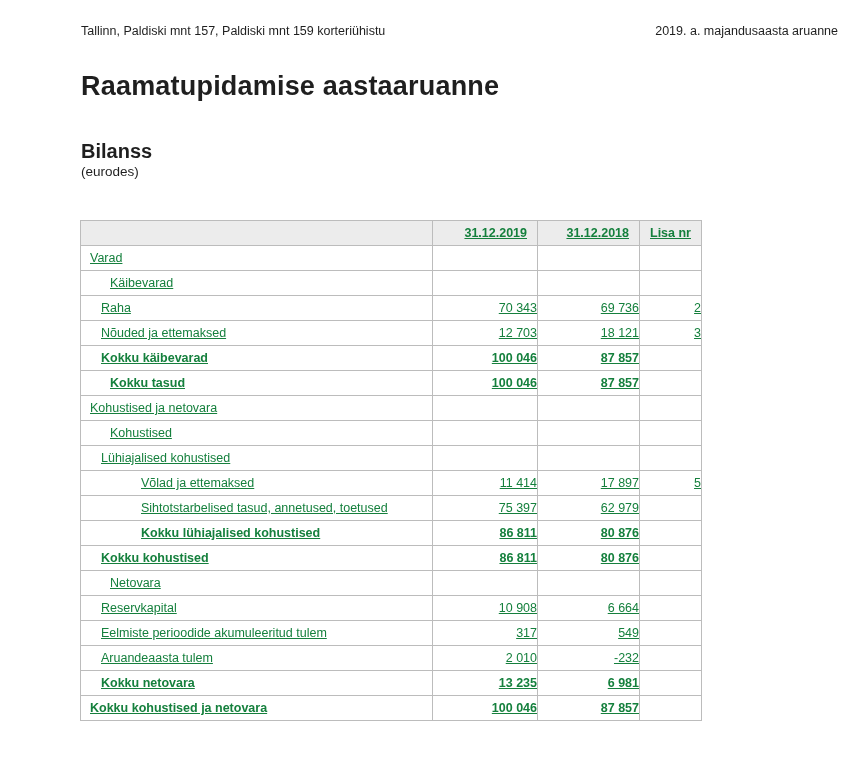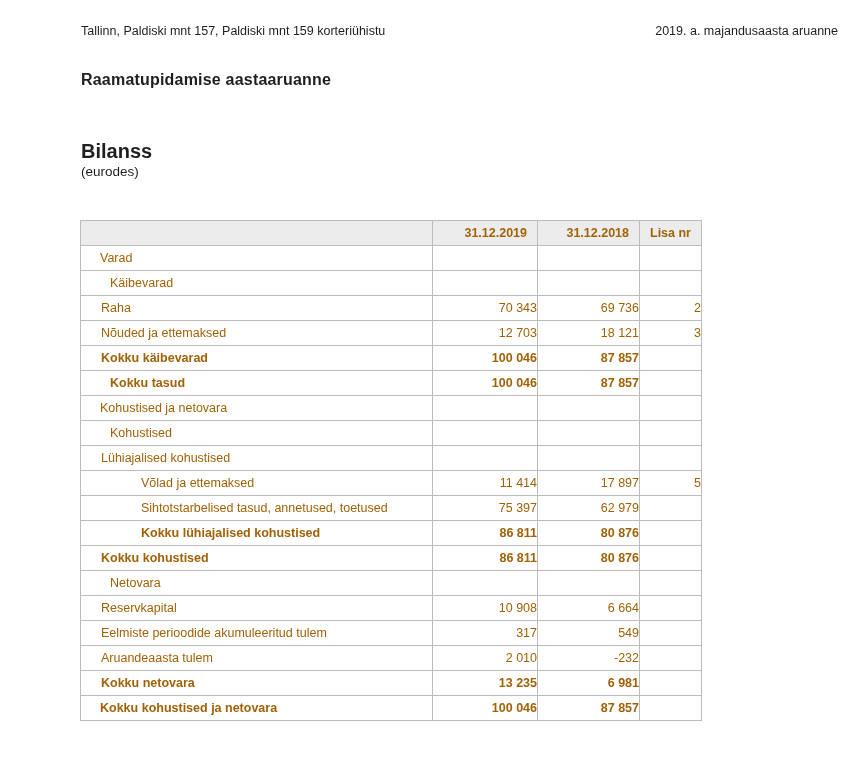--- a/index.html
+++ b/index.html
@@ -18,21 +18,21 @@
     right: 30px;
     display: flex;
     justify-content: space-between;
     font-size: 12.5px;
     line-height: 15px;
   }
   .report-title {
     position: absolute;
     top: 71px;
     left: 81px;
-    font-size: 16px;
+    font-size: 27px;
     font-weight: 700;
     letter-spacing: 0.2px;
   }
   .section-title {
     position: absolute;
     top: 140px;
     left: 81px;
     font-size: 20px;
     font-weight: 700;
   }
@@ -43,21 +43,22 @@
     font-size: 13.5px;
   }
   table.balance {
     position: absolute;
     top: 220px;
     left: 80px;
     width: 621px;
     border-collapse: collapse;
     table-layout: fixed;
     font-size: 12.5px;
-    color: #a16207;
+    color: #15803d;
+    text-decoration: underline;
   }
   table.balance th,
   table.balance td {
     border: 1px solid #bcbcbc;
     height: 25px;
     padding: 0;
     white-space: nowrap;
     overflow: hidden;
     vertical-align: middle;
   }
@@ -65,21 +66,21 @@
     background: #ececec;
     font-weight: 700;
     text-align: right;
     padding-right: 10px;
   }
   td.cell-value, td.cell-lisa {
     text-align: right;
     padding-right: 10px;
   }
   td.cell-label { text-align: left; }
-  td.cell-label.i0 { padding-left: 19px; }
+  td.cell-label.i0 { padding-left: 9px; }
   td.cell-label.i1 { padding-left: 29px; }
   td.cell-label.i2 { padding-left: 20px; }
   td.cell-label.i3 { padding-left: 60px; }
   tr.bold td { font-weight: 700; }
 </style>
 </head>
 <body>
 
 <div class="meta-row">
   <span>Tallinn, Paldiski mnt 157, Paldiski mnt 159 korteriühistu</span>

